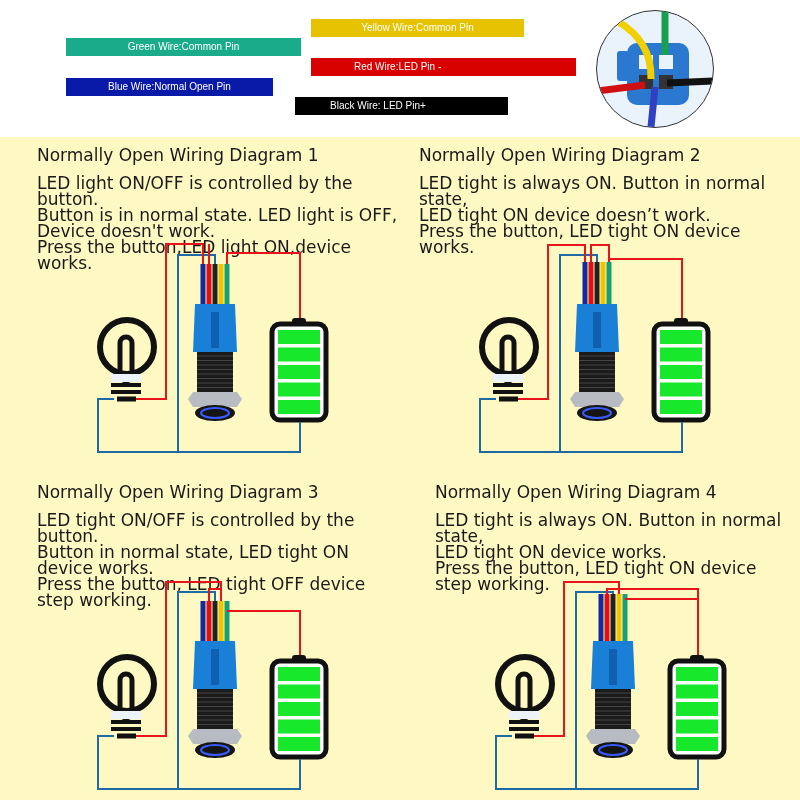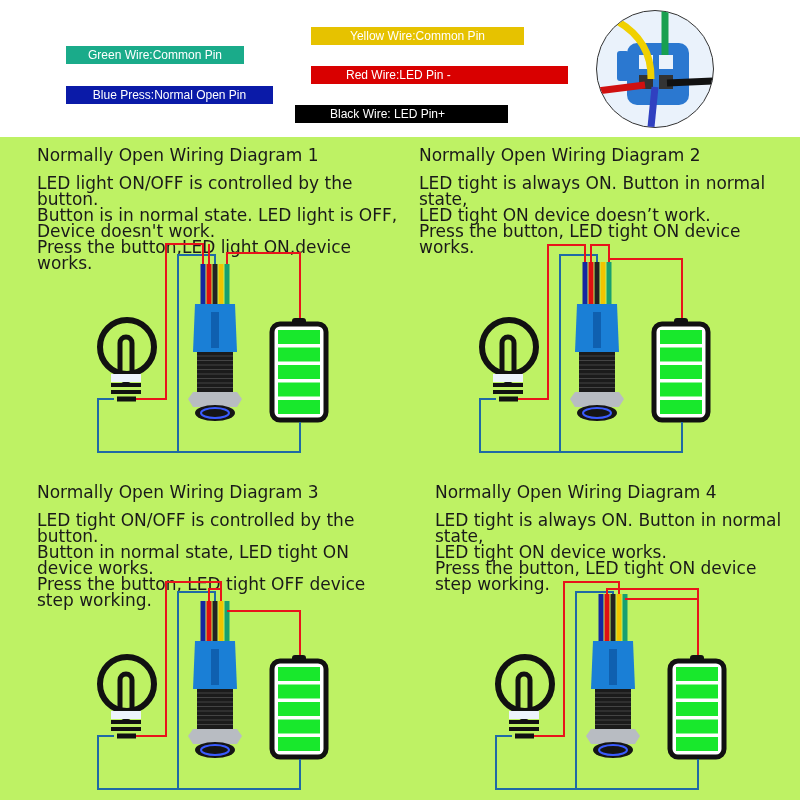--- a/index.html
+++ b/index.html
@@ -1,33 +1,33 @@
 <!DOCTYPE html>
 <html><head>
 <meta charset="utf-8">
 <style>
   html,body{margin:0;padding:0;}
   body{width:800px;height:800px;position:relative;overflow:hidden;background:#ffffff;font-family:"DejaVu Sans","Liberation Sans",sans-serif;}
   .top{position:absolute;left:0;top:0;width:800px;height:137px;background:#ffffff;}
-  .legend-bar{position:absolute;height:18px;color:#fff;font-size:12px;line-height:18px;text-align:center;font-family:"Liberation Sans",sans-serif;margin-top:8px;}
-  .lower{position:absolute;left:0;top:137px;width:800px;height:663px;background:#bef264;}
+  .legend-bar{position:absolute;height:18px;color:#fff;font-size:10px;line-height:18px;text-align:center;font-family:"Liberation Sans",sans-serif;}
+  .lower{position:absolute;left:0;top:137px;width:800px;height:663px;background:#fef9c3;}
   .panel{position:absolute;width:400px;height:332px;}
   .ptitle{position:absolute;left:37px;top:8px;font-size:17px;color:#1a1a1a;white-space:nowrap;}
   .pdesc{position:absolute;left:37px;top:38px;font-size:17px;line-height:16px;color:#1a1a1a;white-space:pre-line;}
   .diagram{position:absolute;left:0;top:0;}
   .connector{position:absolute;left:596px;top:10px;width:116px;height:116px;border-radius:50%;border:1px solid #333;background:#eaf2fb;overflow:hidden;}
 </style>
 </head>
 <body>
 
 <div class="top">
   <div class="legend-bar" style="left:311px;top:19px;width:213px;background:#e6c200;">Yellow Wire:Common Pin</div>
-  <div class="legend-bar" style="left:66px;top:38px;width:178px;background:#1aab8a;">Green Wire:Common Pin</div>
-  <div class="legend-bar" style="left:311px;top:58px;width:257px;background:#d90000;text-align:left;text-indent:35px;">Red Wire:LED Pin -</div>
-  <div class="legend-bar" style="left:66px;top:78px;width:207px;background:#0a1aa8;">Blue Press:Normal Open Pin</div>
+  <div class="legend-bar" style="left:66px;top:38px;width:235px;background:#1aab8a;">Green Wire:Common Pin</div>
+  <div class="legend-bar" style="left:311px;top:58px;width:257px;background:#d90000;text-align:left;text-indent:35px;padding-left:8px;">Red Wire:LED Pin -</div>
+  <div class="legend-bar" style="left:66px;top:78px;width:207px;background:#0a1aa8;">Blue Wire:Normal Open Pin</div>
   <div class="legend-bar" style="left:295px;top:97px;width:213px;background:#000;text-align:left;text-indent:35px;">Black Wire: LED Pin+</div>
 
   <div class="connector">
     <svg width="116" height="116" viewBox="0 0 116 116">
       <rect x="20" y="40" width="12" height="30" rx="3" fill="#2b78d0"></rect>
       <rect x="30" y="32" width="62" height="62" rx="10" fill="#2b78d0"></rect>
       <rect x="42" y="44" width="14" height="14" fill="#eaf2fb"></rect>
       <rect x="62" y="44" width="14" height="14" fill="#eaf2fb"></rect>
       <rect x="42" y="64" width="14" height="14" fill="#333"></rect>
       <rect x="62" y="64" width="14" height="14" fill="#333"></rect>

